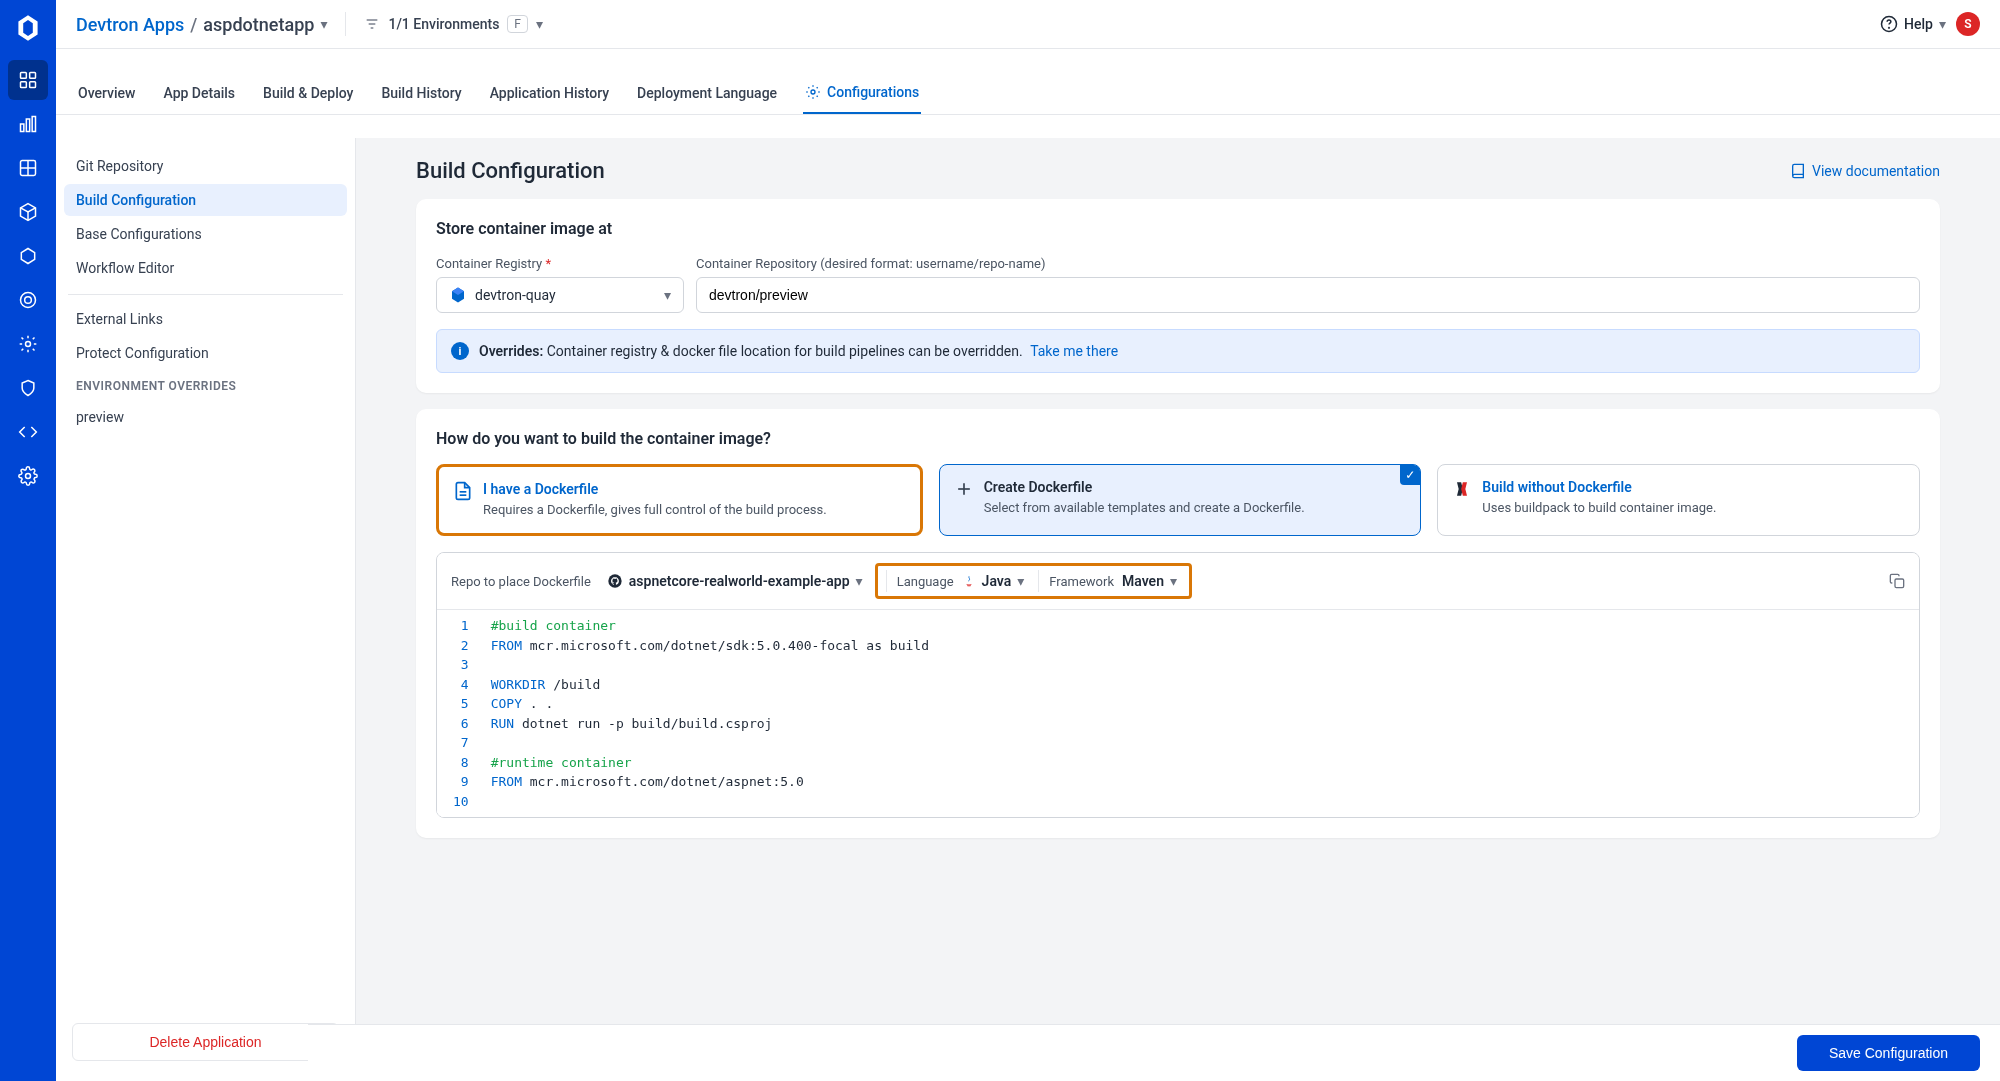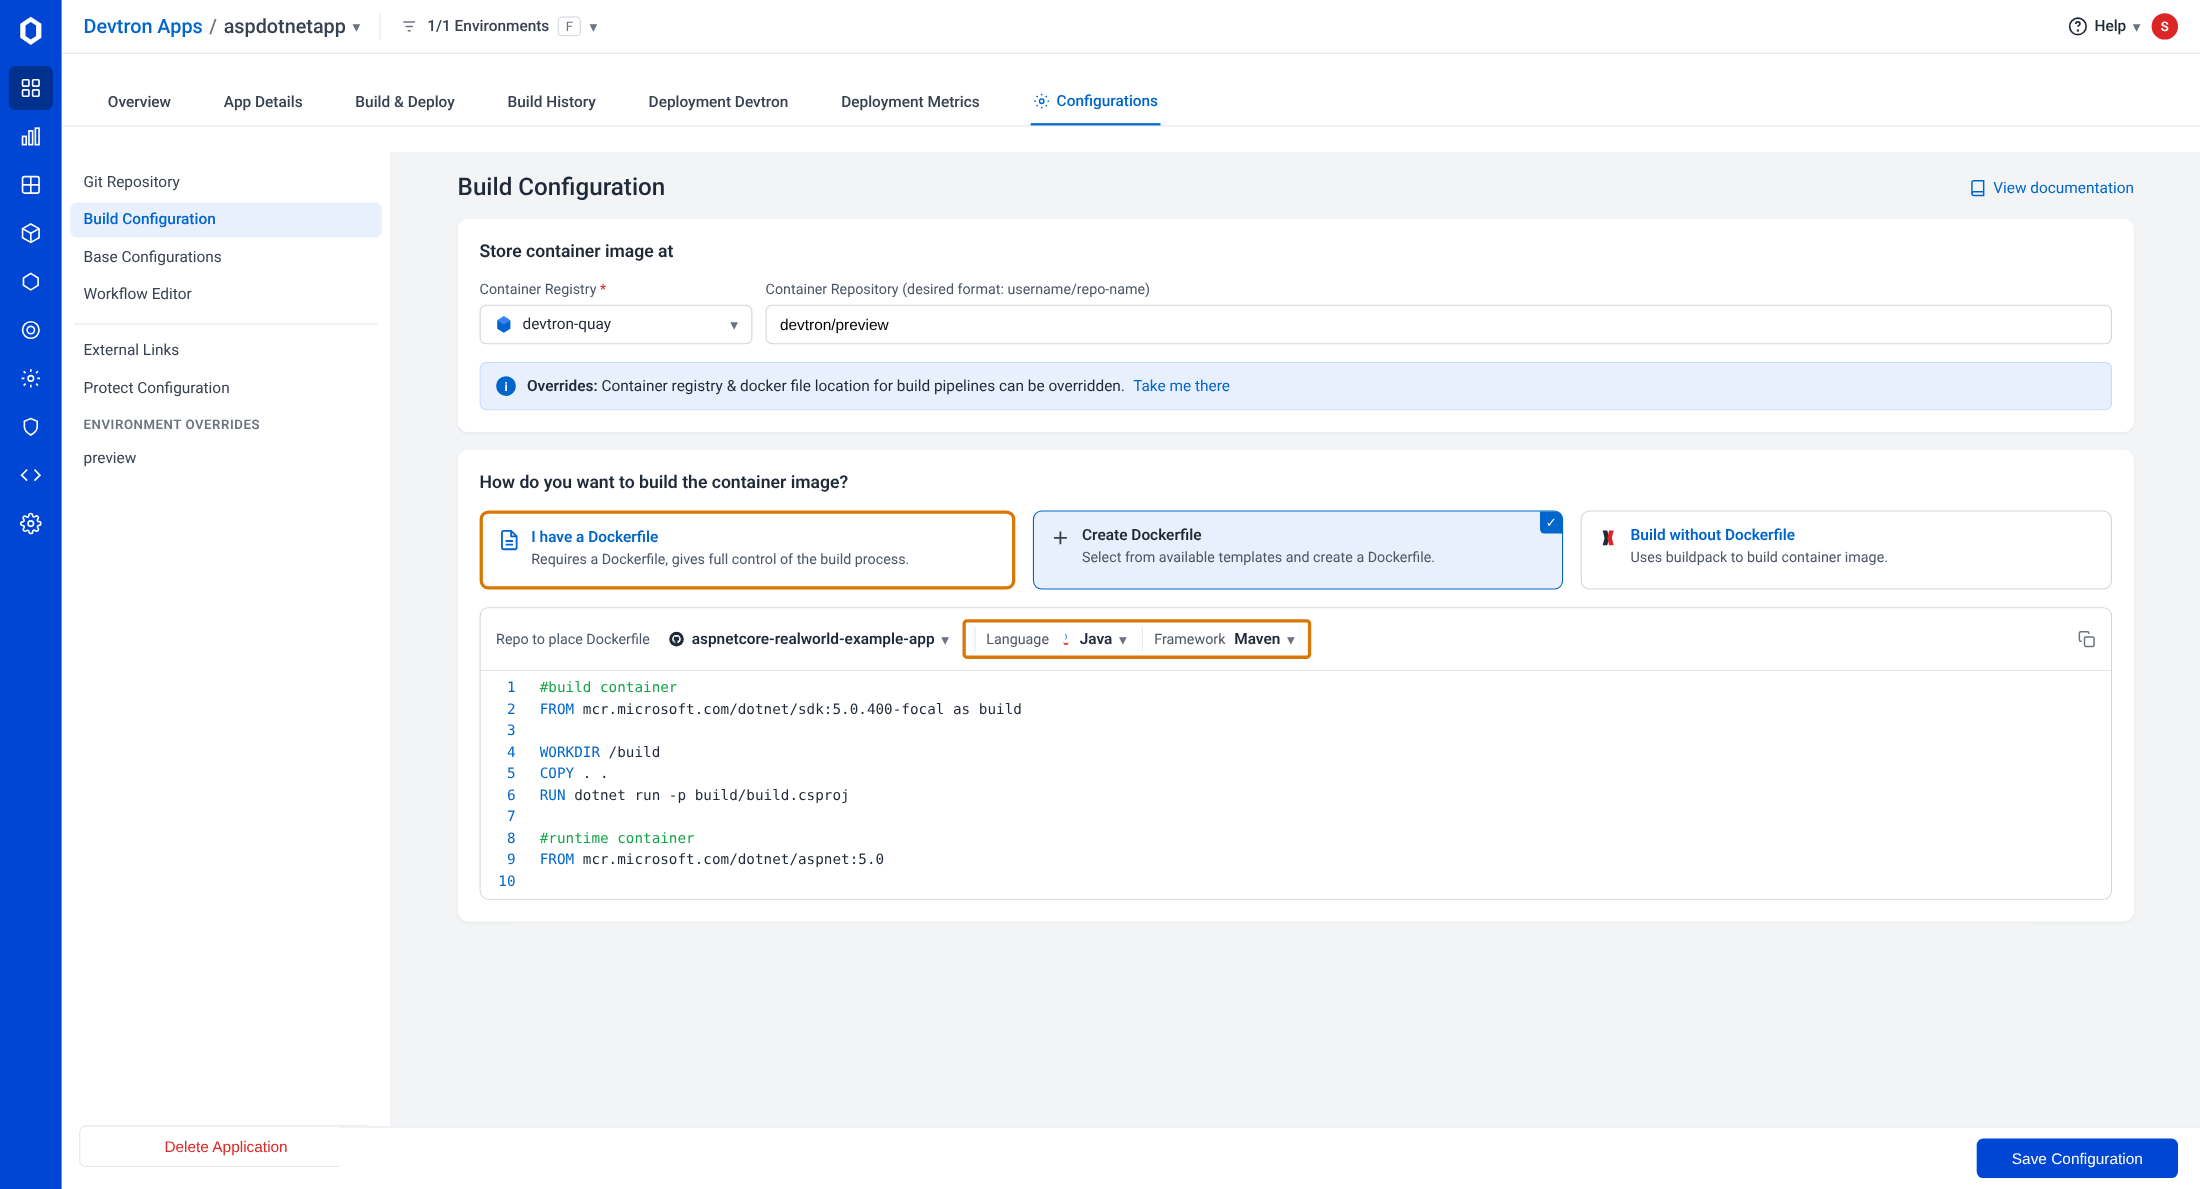--- a/index.html
+++ b/index.html
@@ -17,21 +17,21 @@
 .breadcrumb .link { color: #0066cc; cursor: pointer; }
 .breadcrumb .cur { color: #374151; }
 .chev { color: #6b7280; cursor: pointer; font-size: 14px; }
 .vdiv { width: 1px; height: 24px; background: #e5e7eb; margin: 0 8px; }
 .env-filter { display: flex; align-items: center; gap: 8px; color: #374151; }
 .env-filter .badge { border: 1px solid #d1d5db; border-radius: 4px; padding: 1px 6px; font-size: 12px; color: #6b7280; }
 .topbar-spacer { flex: 1; }
 .help { display: flex; align-items: center; gap: 6px; cursor: pointer; font-weight: 500; justify-content: flex-end; }
 .avatar { width: 24px; height: 24px; border-radius: 50%; background: #dc2626; color: #fff; display: flex; align-items: center; justify-content: center; font-size: 12px; font-weight: 600; }
 .tabs { display: flex; gap: 24px; padding: 0 20px; border-bottom: 1px solid #e5e7eb; }
-.tab { padding: 12px 2px; cursor: pointer; color: #374151; font-weight: 500; display: flex; align-items: center; gap: 6px; margin-left: 20px; }
+.tab { padding: 12px 2px; cursor: pointer; color: #374151; font-weight: 500; display: flex; align-items: center; gap: 6px; }
 .tab.active { color: #0066cc; border-bottom: 2px solid #0066cc; }
 .body { flex: 1; display: flex; overflow: hidden; }
 .sidebar { width: 300px; border-right: 1px solid #e5e7eb; display: flex; flex-direction: column; padding: 12px 8px; }
 .side-item { padding: 8px 12px; border-radius: 6px; cursor: pointer; color: #374151; margin-bottom: 2px; }
 .side-item.active { background: #e8f0fe; color: #0066cc; font-weight: 500; }
 .side-divider { height: 1px; background: #e5e7eb; margin: 8px 4px; }
 .side-heading { padding: 8px 12px; color: #6b7280; font-size: 12px; font-weight: 600; letter-spacing: 0.5px; }
 .sidebar-spacer { flex: 1; }
 .delete-btn { margin: 8px; padding: 10px; border: 1px solid #e5e7eb; border-radius: 6px; background: #fff; color: #dc2626; font-weight: 500; cursor: pointer; font-size: 14px; }
 .content { flex: 1; background: #f3f4f6; overflow-y: auto; padding: 20px 60px 80px; position: relative; }
@@ -186,22 +186,22 @@
         <span class="chev">▾</span>
       </div>
       <div class="avatar">S</div>
     </div>
 
     <div class="tabs">
       <div class="tab">Overview</div>
       <div class="tab">App Details</div>
       <div class="tab">Build &amp; Deploy</div>
       <div class="tab">Build History</div>
-      <div class="tab">Deployment Devtron</div>
-      <div class="tab">Deployment Metrics</div>
+      <div class="tab">Application History</div>
+      <div class="tab">Deployment Language</div>
       <div class="tab active">
         <svg width="16" height="16" viewBox="0 0 24 24" fill="none" stroke="#0066cc" stroke-width="2">
             <circle cx="12" cy="12" r="3"></circle>
             <path d="M12 2v2M12 20v2M5 5l1.5 1.5M17.5 17.5L19 19M2 12h2M20 12h2M5 19l1.5-1.5M17.5 6.5L19 5"></path>
           </svg>
         <span>Configurations</span>
       </div>
     </div>
 
     <div class="body">

